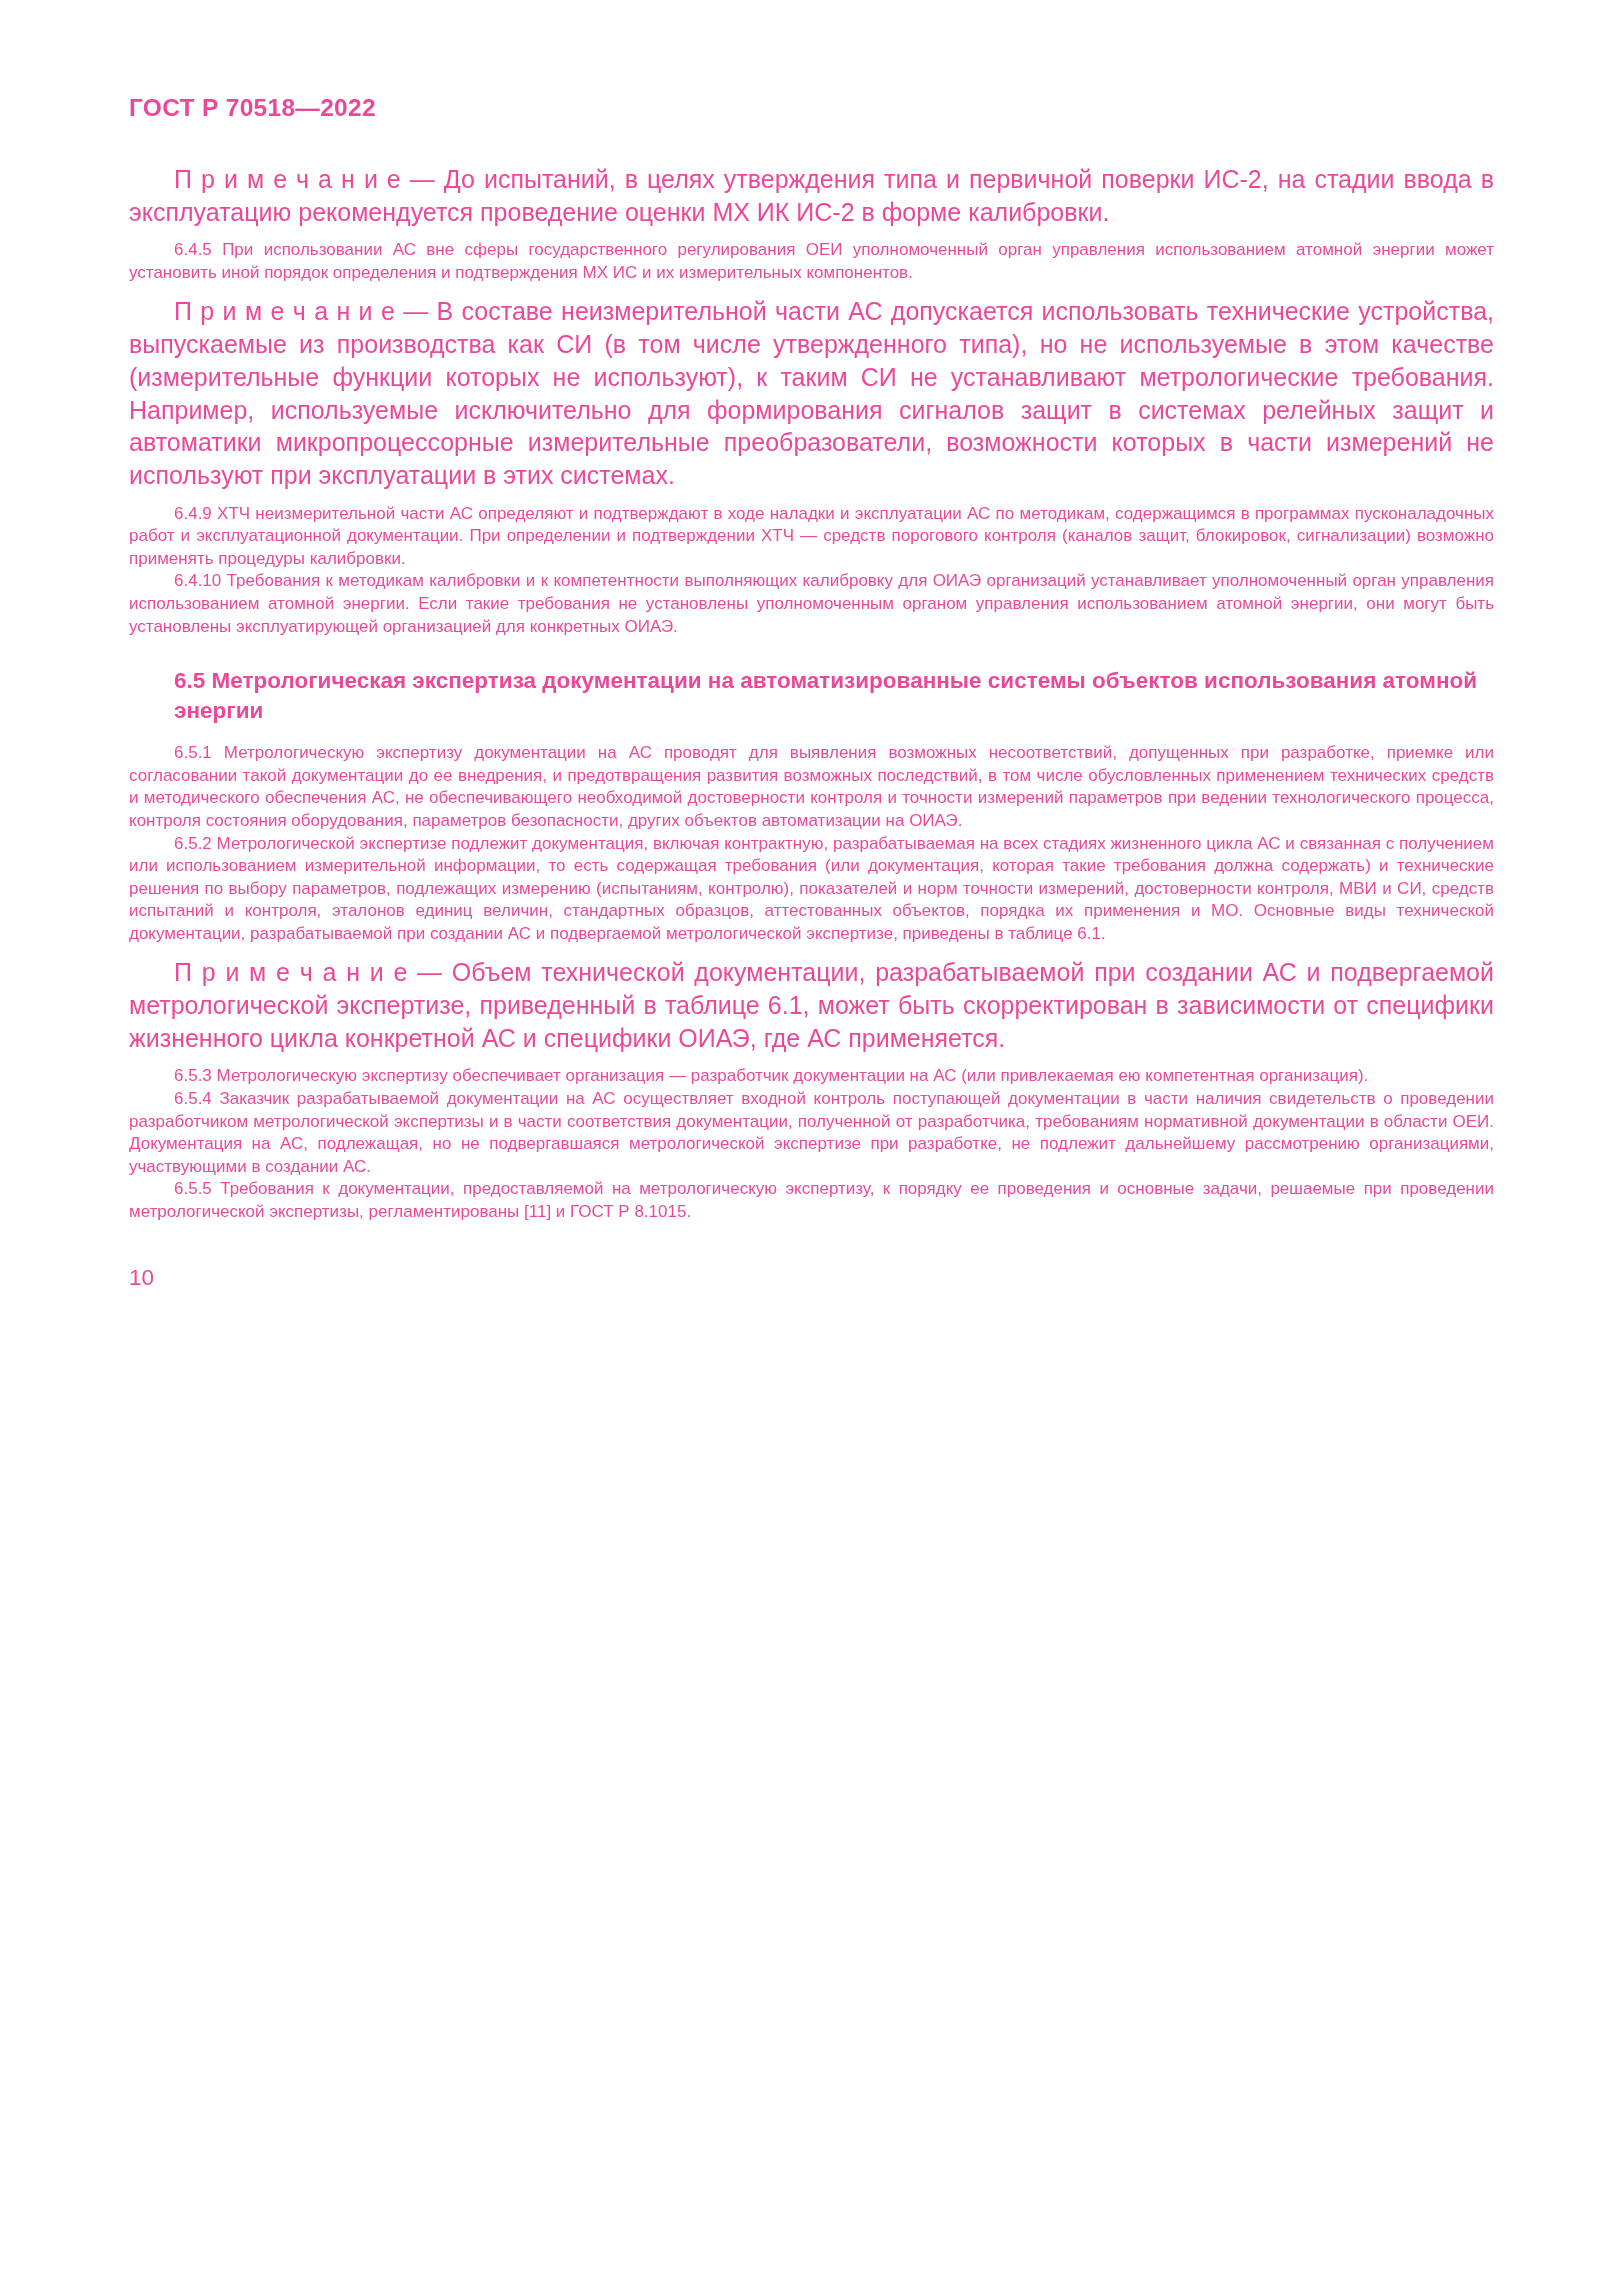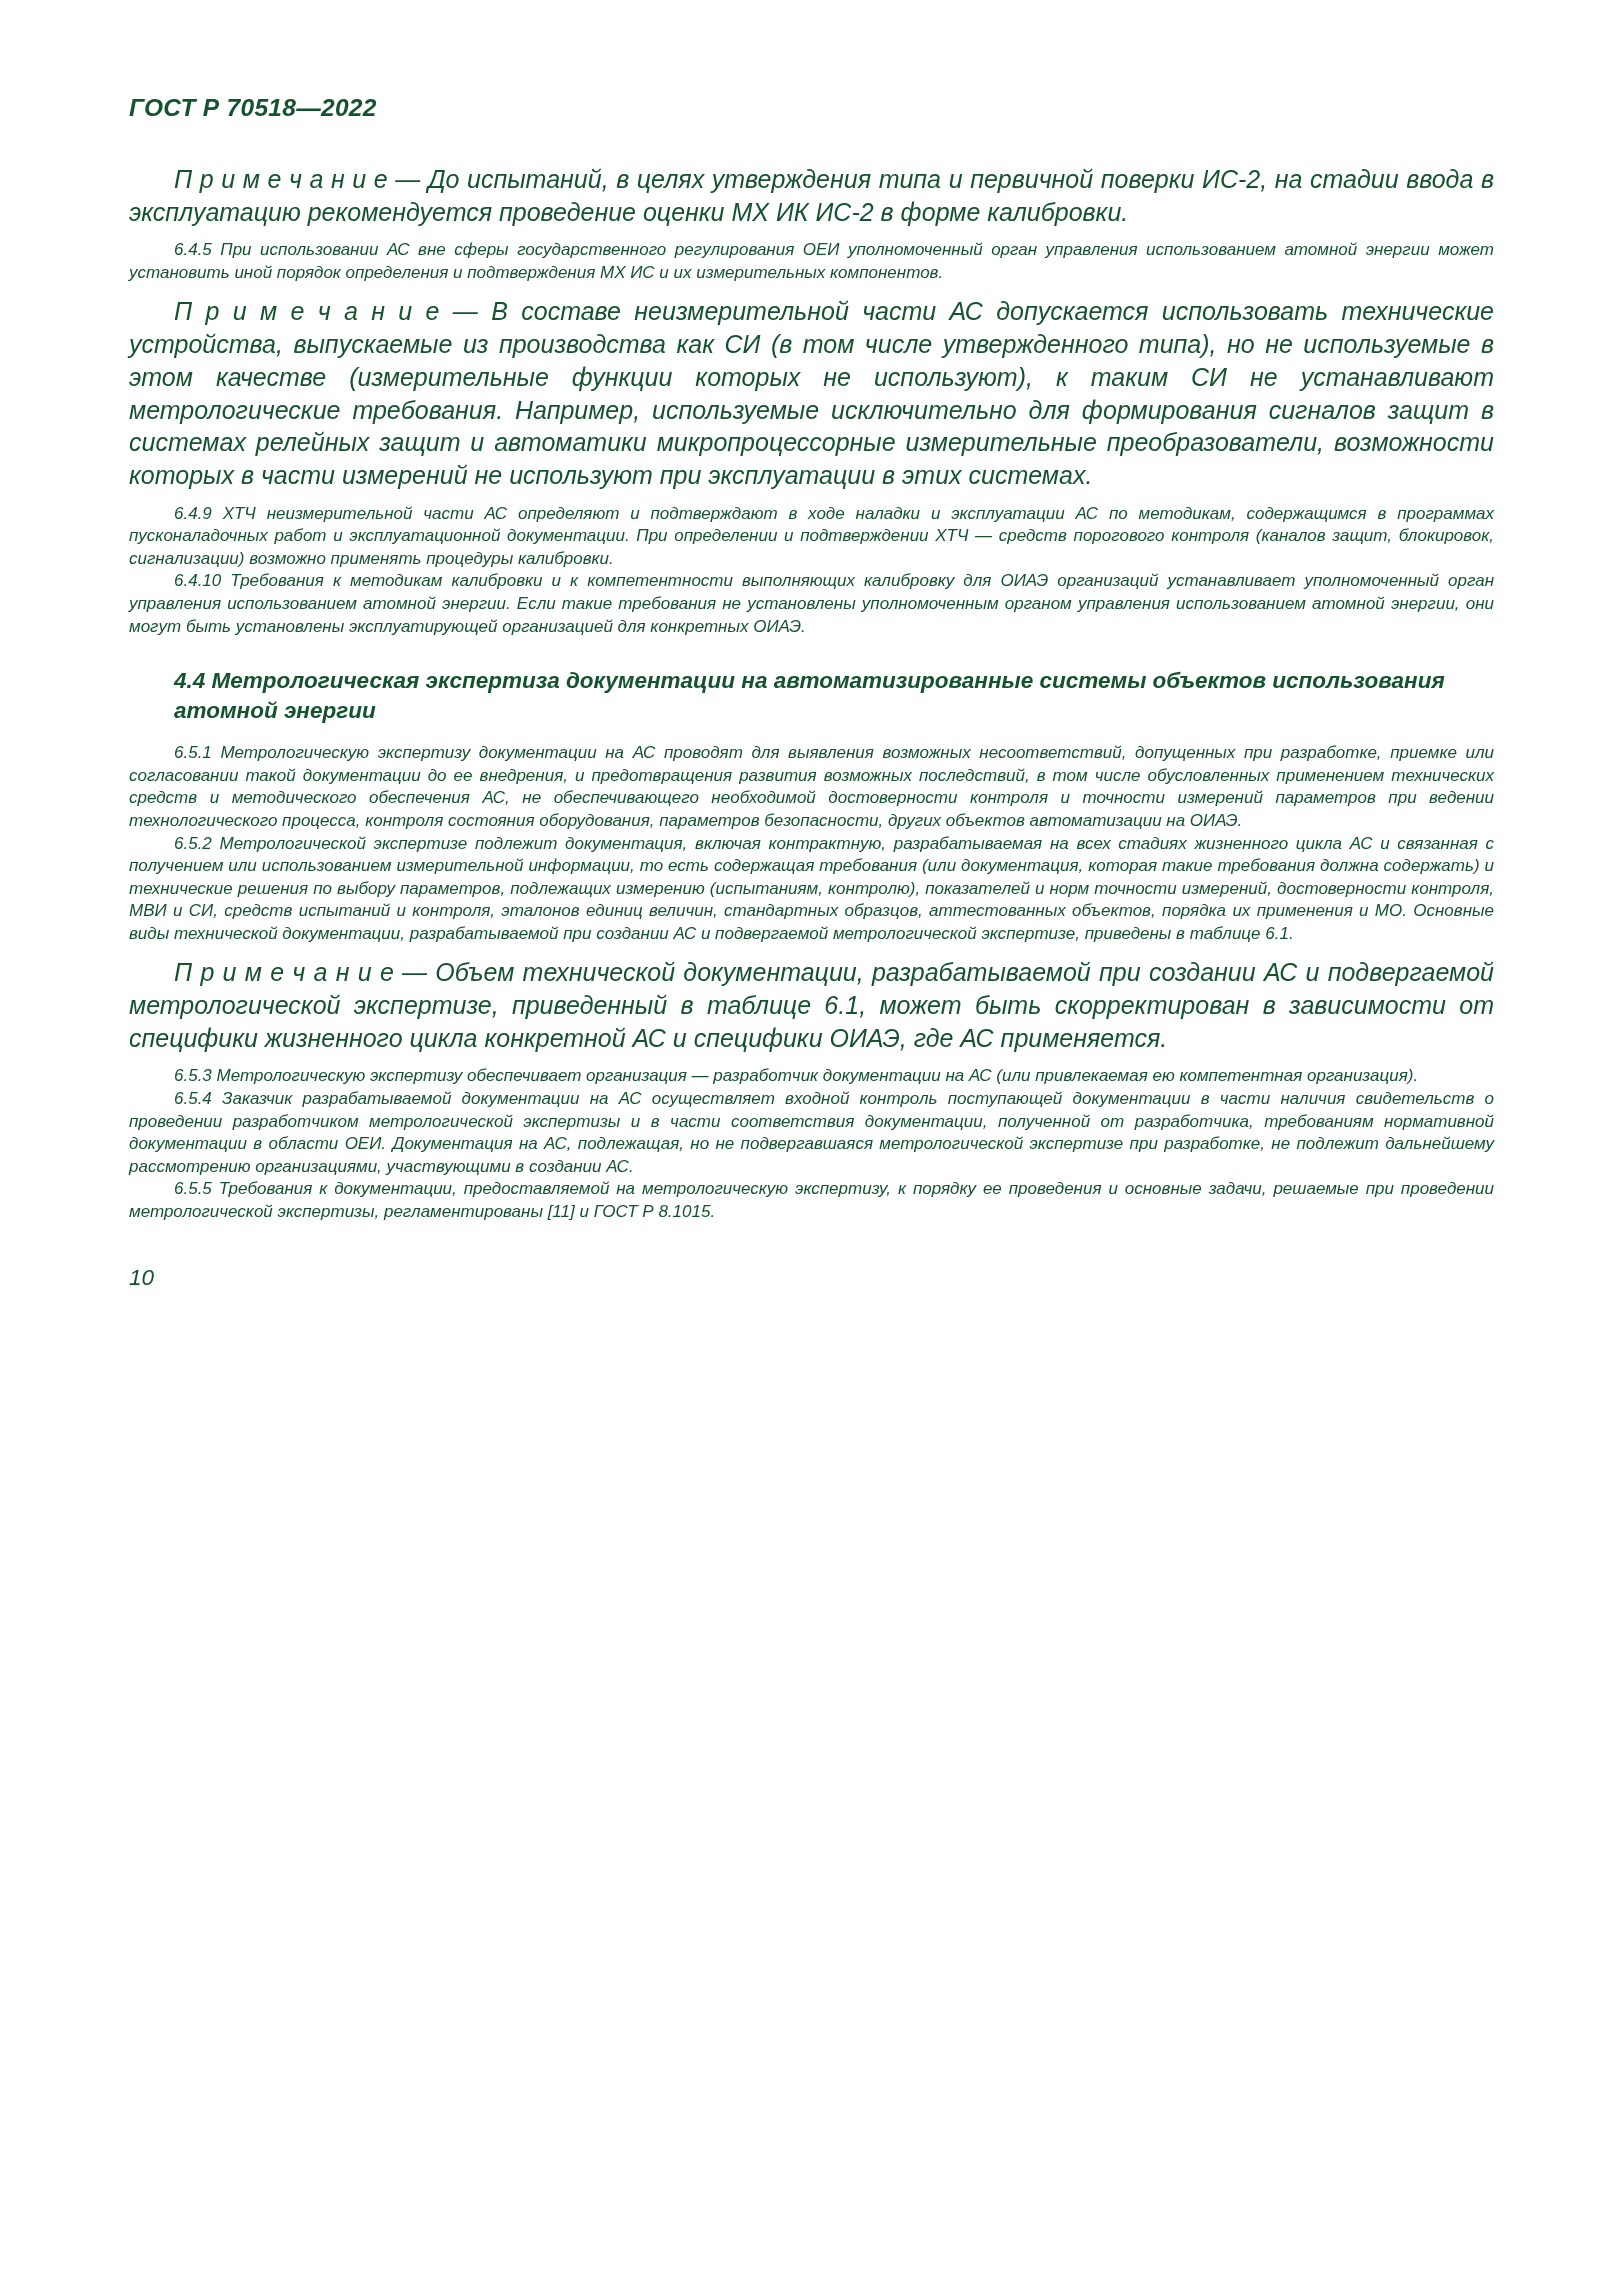--- a/index.html
+++ b/index.html
@@ -4,25 +4,24 @@
 <style>
   * { margin: 0; padding: 0; box-sizing: border-box; }
   html, body { background: #ffffff; }
   body { width: 1621px; }
 
   .page {
     position: relative;
     width: 1621px;
     height: 2293px;
     background: #ffffff;
-    color: #14532d;
+    color: #ec4899;
     font-family: "Liberation Sans", sans-serif;
     padding: 94px 127px 0 129px;
     overflow: hidden;
-    font-style: italic;
   }
 
   .doc-header {
     font-size: 24.5px;
     font-weight: bold;
     margin-bottom: 41px;
     letter-spacing: 0.3px;
   }
 
   .para {
@@ -60,21 +59,21 @@
 <div class="page">
 
   <div class="doc-header">ГОСТ Р 70518—2022</div>
 
   <div>
     <p class="note">П р и м е ч а н и е  — До испытаний, в целях утверждения типа и первичной поверки ИС-2, на стадии ввода в эксплуатацию рекомендуется проведение оценки МХ ИК ИС-2 в форме калибровки.</p>
     <p class="para">6.4.5 При использовании АС вне сферы государственного регулирования ОЕИ уполномоченный орган управления использованием атомной энергии может установить иной порядок определения и подтверждения МХ ИС и их измерительных компонентов.</p>
     <p class="note">П р и м е ч а н и е  — В составе неизмерительной части АС допускается использовать технические устройства, выпускаемые из производства как СИ (в том числе утвержденного типа), но не используемые в этом качестве (измерительные функции которых не используют), к таким СИ не устанавливают метрологические требования. Например, используемые исключительно для формирования сигналов защит в системах релейных защит и автоматики микропроцессорные измерительные преобразователи, возможности которых в части измерений не используют при эксплуатации в этих системах.</p>
     <p class="para">6.4.9 ХТЧ неизмерительной части АС определяют и подтверждают в ходе наладки и эксплуатации АС по методикам, содержащимся в программах пусконаладочных работ и эксплуатационной документации. При определении и подтверждении ХТЧ — средств порогового контроля (каналов защит, блокировок, сигнализации) возможно применять процедуры калибровки.</p>
     <p class="para">6.4.10 Требования к методикам калибровки и к компетентности выполняющих калибровку для ОИАЭ организаций устанавливает уполномоченный орган управления использованием атомной энергии. Если такие требования не установлены уполномоченным органом управления использованием атомной энергии, они могут быть установлены эксплуатирующей организацией для конкретных ОИАЭ.</p>
-    <h2 class="subheading">4.4 Метрологическая экспертиза документации на автоматизированные системы объектов использования атомной энергии</h2>
+    <h2 class="subheading">6.5 Метрологическая экспертиза документации на автоматизированные системы объектов использования атомной энергии</h2>
     <p class="para">6.5.1 Метрологическую экспертизу документации на АС проводят для выявления возможных несоответствий, допущенных при разработке, приемке или согласовании такой документации до ее внедрения, и предотвращения развития возможных последствий, в том числе обусловленных применением технических средств и методического обеспечения АС, не обеспечивающего необходимой достоверности контроля и точности измерений параметров при ведении технологического процесса, контроля состояния оборудования, параметров безопасности, других объектов автоматизации на ОИАЭ.</p>
     <p class="para">6.5.2 Метрологической экспертизе подлежит документация, включая контрактную, разрабатываемая на всех стадиях жизненного цикла АС и связанная с получением или использованием измерительной информации, то есть содержащая требования (или документация, которая такие требования должна содержать) и технические решения по выбору параметров, подлежащих измерению (испытаниям, контролю), показателей и норм точности измерений, достоверности контроля, МВИ и СИ, средств испытаний и контроля, эталонов единиц величин, стандартных образцов, аттестованных объектов, порядка их применения и МО. Основные виды технической документации, разрабатываемой при создании АС и подвергаемой метрологической экспертизе, приведены в таблице 6.1.</p>
     <p class="note">П р и м е ч а н и е  — Объем технической документации, разрабатываемой при создании АС и подвергаемой метрологической экспертизе, приведенный в таблице 6.1, может быть скорректирован в зависимости от специфики жизненного цикла конкретной АС и специфики ОИАЭ, где АС применяется.</p>
     <p class="para">6.5.3 Метрологическую экспертизу обеспечивает организация — разработчик документации на АС (или привлекаемая ею компетентная организация).</p>
     <p class="para">6.5.4 Заказчик разрабатываемой документации на АС осуществляет входной контроль поступающей документации в части наличия свидетельств о проведении разработчиком метрологической экспертизы и в части соответствия документации, полученной от разработчика, требованиям нормативной документации в области ОЕИ. Документация на АС, подлежащая, но не подвергавшаяся метрологической экспертизе при разработке, не подлежит дальнейшему рассмотрению организациями, участвующими в создании АС.</p>
     <p class="para">6.5.5 Требования к документации, предоставляемой на метрологическую экспертизу, к порядку ее проведения и основные задачи, решаемые при проведении метрологической экспертизы, регламентированы [11] и ГОСТ Р 8.1015.</p>
   </div>
 
   <div class="page-number">10</div>
 

